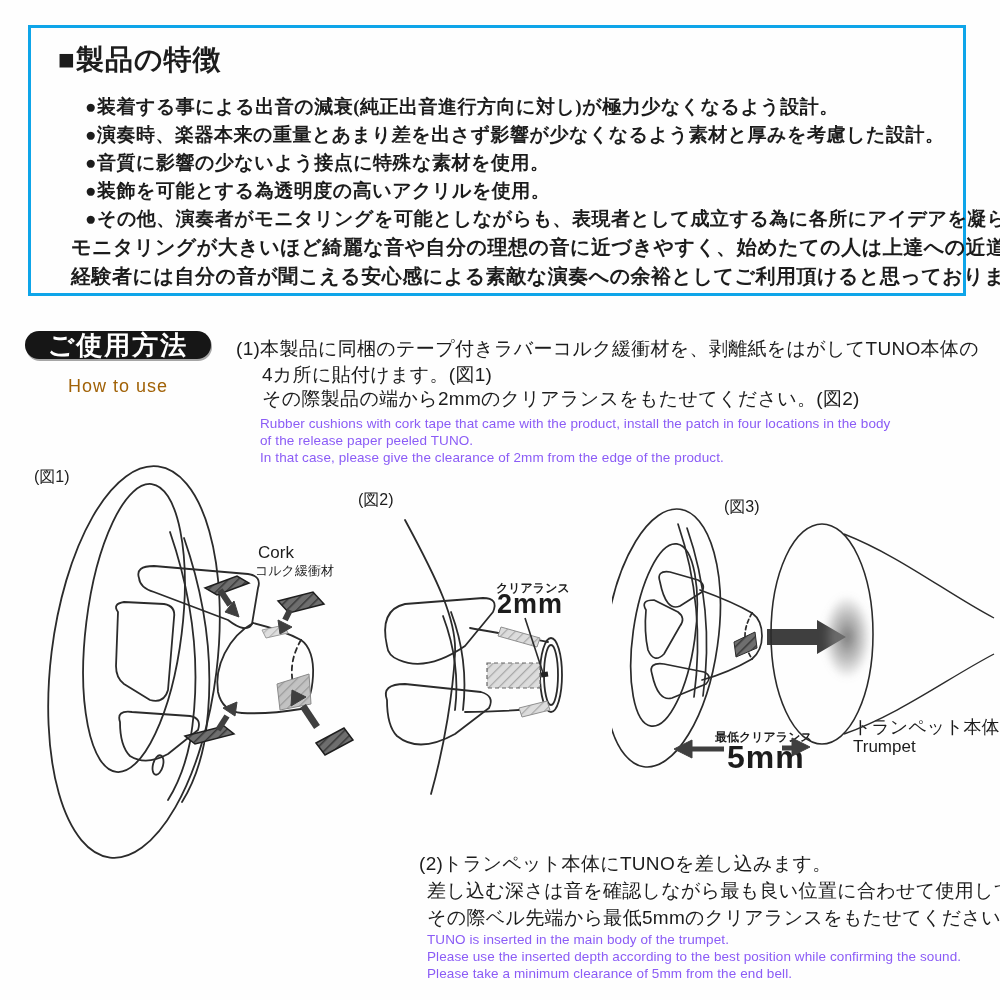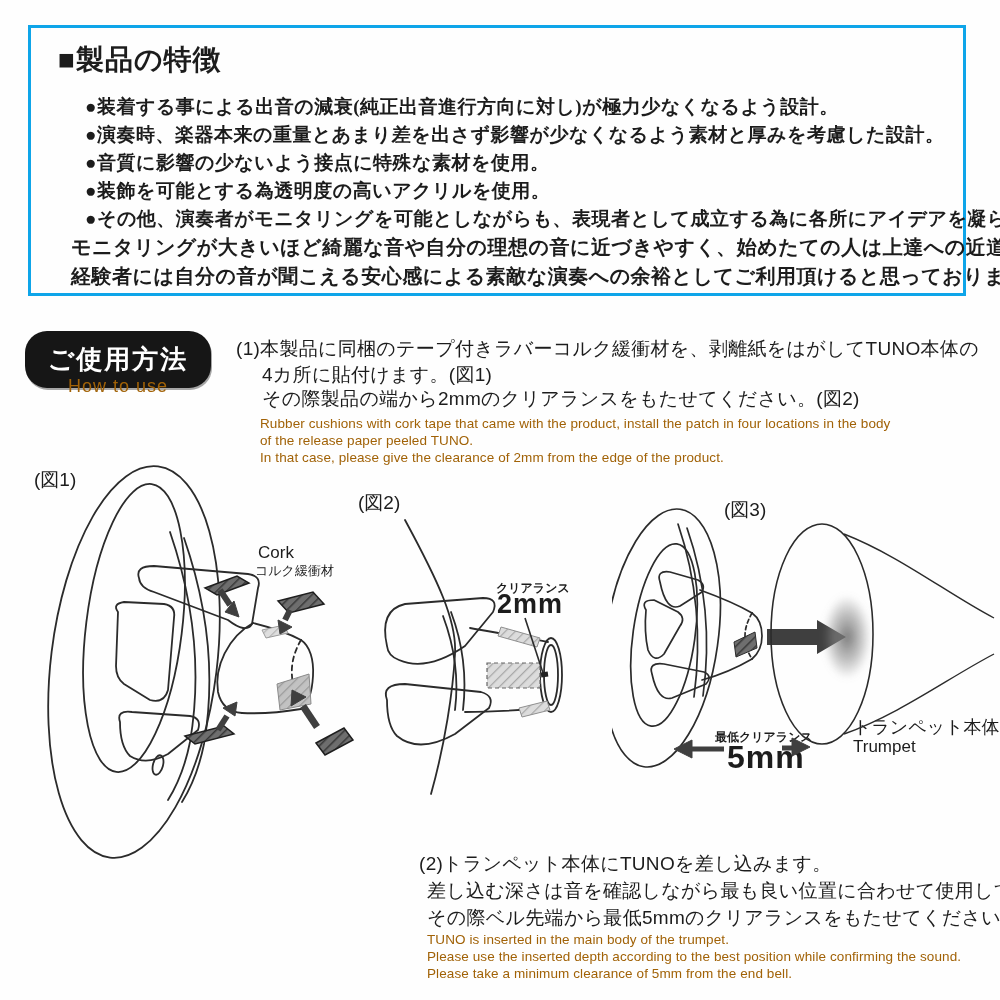--- a/index.html
+++ b/index.html
@@ -10,29 +10,29 @@
   .abs{position:absolute;white-space:nowrap;}
   .jp{font-family:"Liberation Sans",sans-serif;}
   .features-box{
     position:absolute;left:28px;top:25px;width:938px;height:271px;
     border:3px solid #0ea5e9;background:#fefefe;box-sizing:border-box;
   }
   .features-heading{left:55px;top:38px;font-size:28px;font-weight:bold;letter-spacing:1px;}
   .bullet{font-family:"Liberation Serif",serif;font-weight:bold;font-size:19px;letter-spacing:0.5px;text-align:center;}
   .note{font-weight:bold;font-size:20px;letter-spacing:0.5px;}
   .usage-pill{
-    position:absolute;left:25px;top:331px;width:186px;height:57px;
+    position:absolute;left:25px;top:331px;width:186px;height:28px;
     background:#161616;border-radius:22px;display:flex;align-items:center;justify-content:center;
     box-shadow:1px 2px 0 rgba(60,60,60,0.45);
   }
   .usage-pill span{color:#ffffff;font-size:26px;font-weight:bold;letter-spacing:2px;}
   .howto{left:25px;top:376px;width:186px;text-align:center;font-size:18px;color:#a16207;letter-spacing:1px;}
   .step-jp{font-size:19px;letter-spacing:0.3px;}
-  .step-en{font-size:13.5px;color:#a16207;letter-spacing:0.1px;}
-  .figcap{font-size:19px;}
+  .step-en{font-size:13.5px;color:#8b5cf6;letter-spacing:0.1px;}
+  .figcap{font-size:16px;}
   .fig{position:absolute;}
   .small-note{font-size:12px;font-weight:bold;}
   .big-mm{font-size:27px;font-weight:600;letter-spacing:1px;}
 </style>
 </head>
 <body>
 
 <div class="page">
 
   <div class="features-box">

